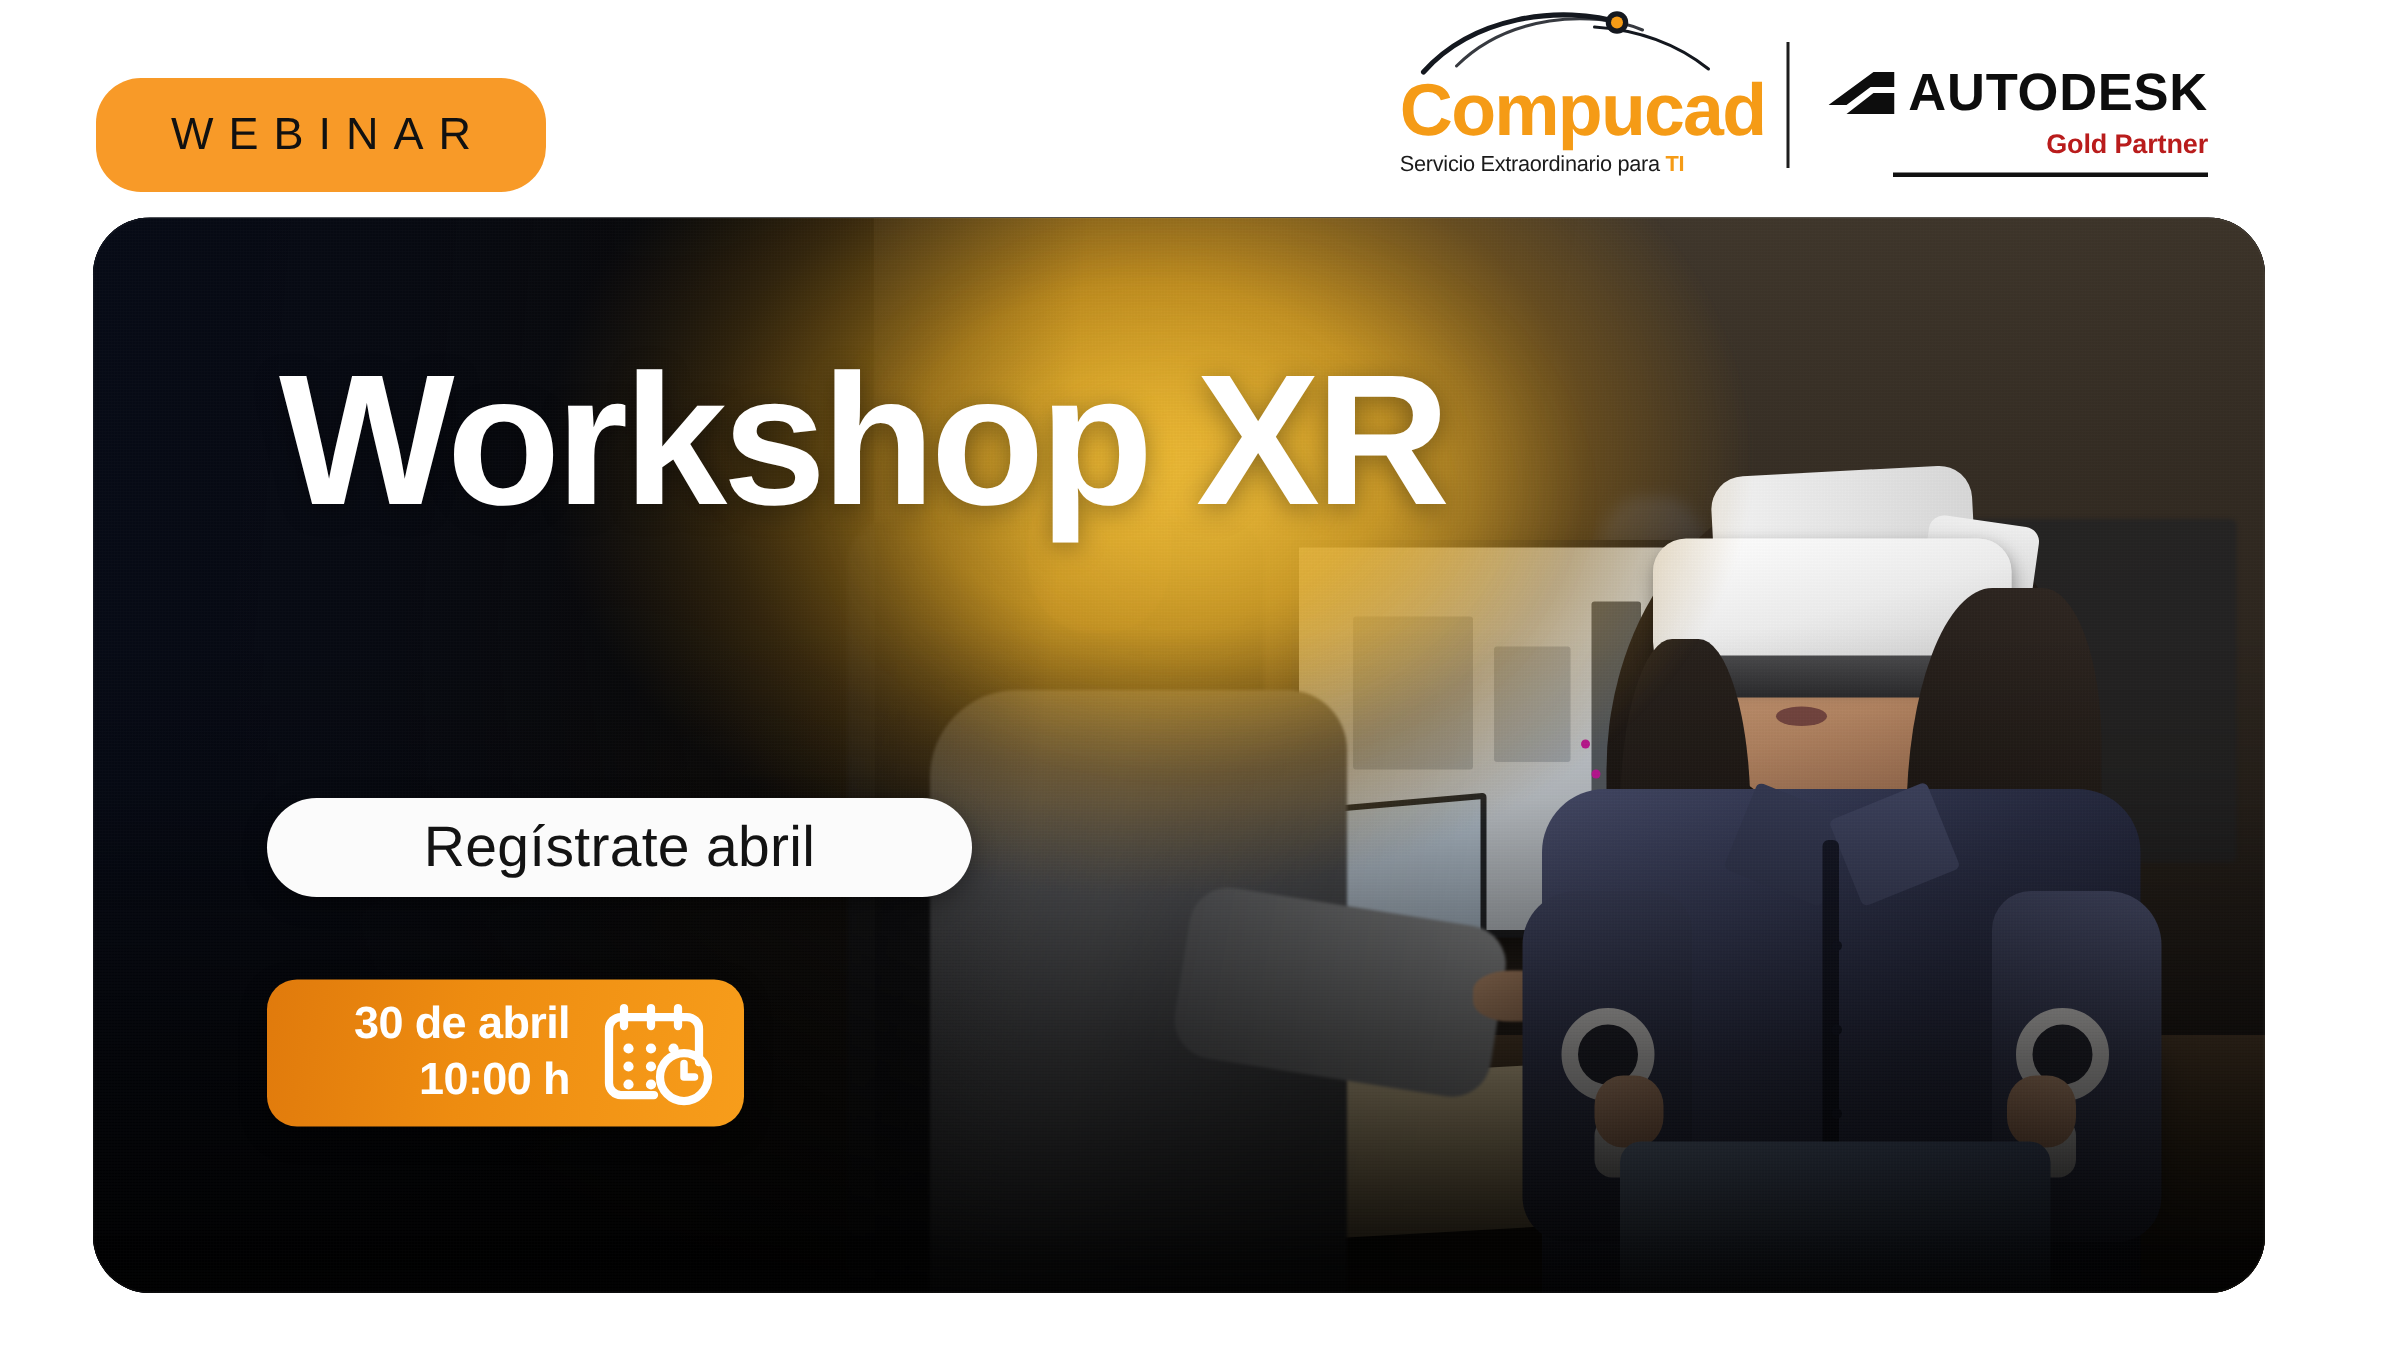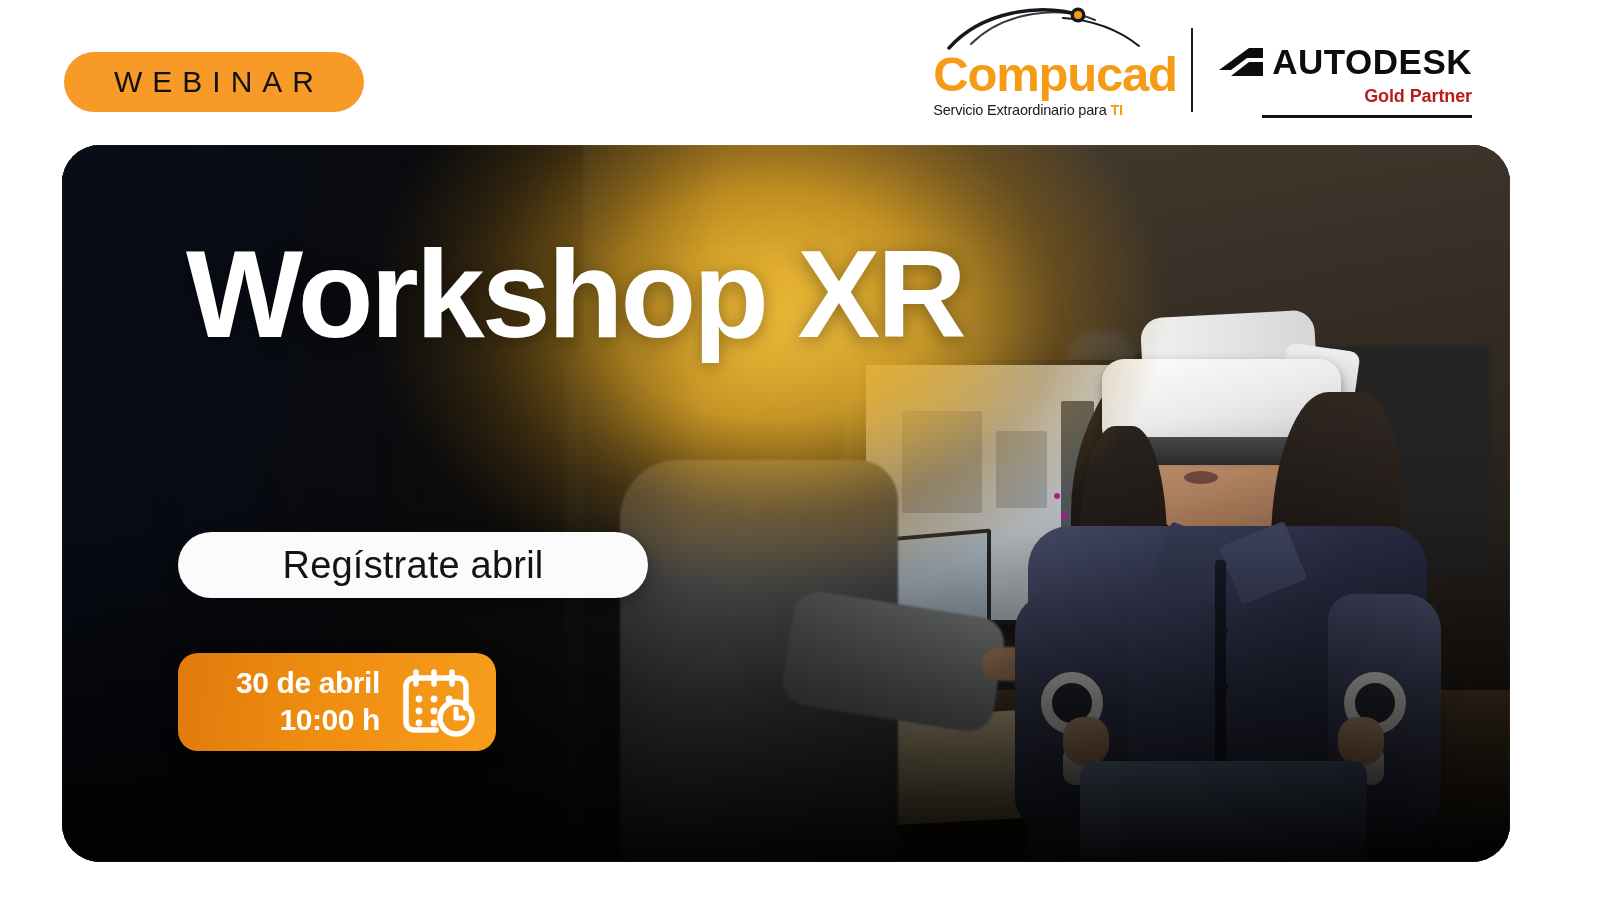--- a/index.html
+++ b/index.html
@@ -9,21 +9,21 @@
     background:#ffffff;
     font-family:"Liberation Sans", sans-serif;
     overflow:hidden;
   }
 
   .page { position:relative; width:1600px; height:900px; background:#fff; }
 
   
   .webinar-pill{
     position:absolute; left:64px; top:52px;
-    width:300px; height:60px;
+    width:300px; height:76px;
     background:#F89A28;
     border-radius:30px;
     display:flex; align-items:center; justify-content:center;
   }
   .webinar-pill span{
     font-size:30px; font-weight:400; color:#111;
     letter-spacing:10px; text-indent:10px;
     font-family:"Liberation Sans", sans-serif;
   }
 

